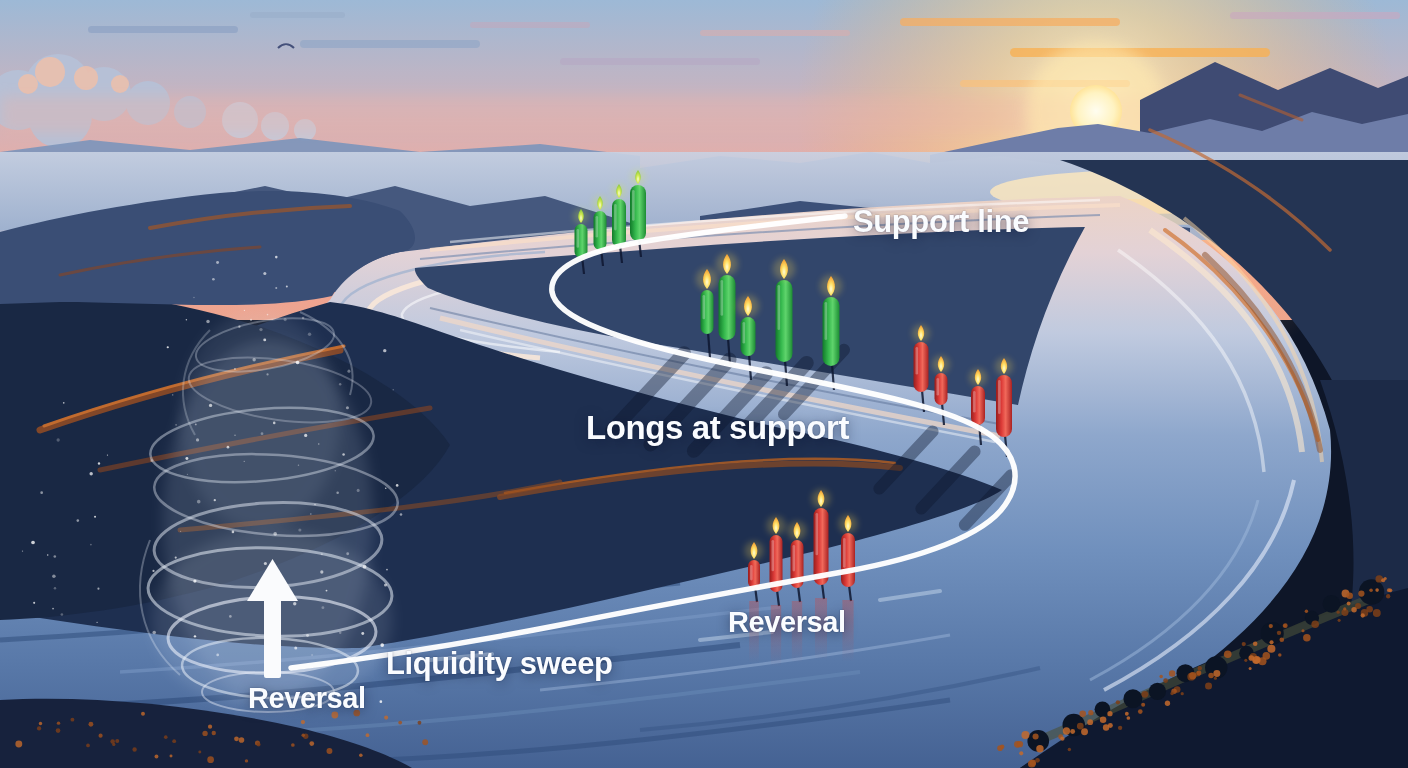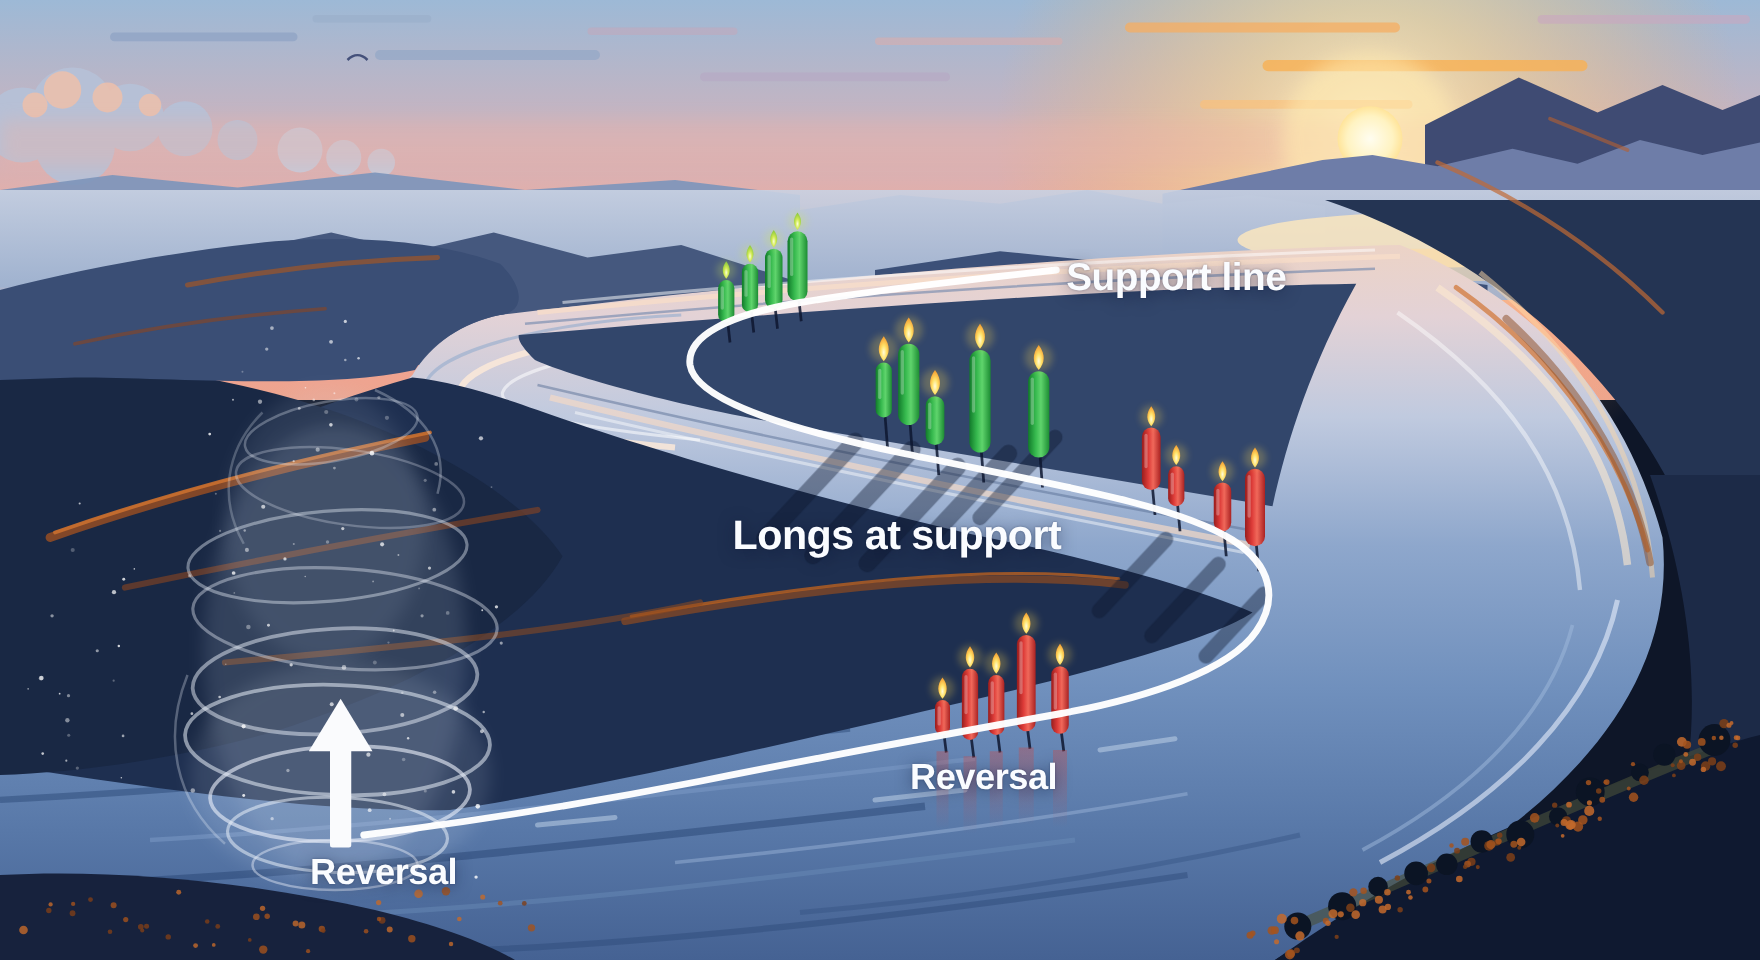--- a/index.html
+++ b/index.html
@@ -607,14 +607,15 @@
 
 <g fill="#fafbfd">
   <rect x="264" y="597" width="17" height="81" rx="2"></rect>
   <polygon points="272.5,559 247,601 298,601"></polygon>
 </g>
 </svg>
 
 <div class="label" id="lbl-support">Support line</div>
 <div class="label" id="lbl-longs">Longs at support</div>
 <div class="label" id="lbl-reversal-u">Reversal</div>
+<div class="label" id="lbl-liquidity">Liquidity sweep</div>
 <div class="label" id="lbl-reversal-l">Reversal</div>
 </div>
 
 </body></html>

